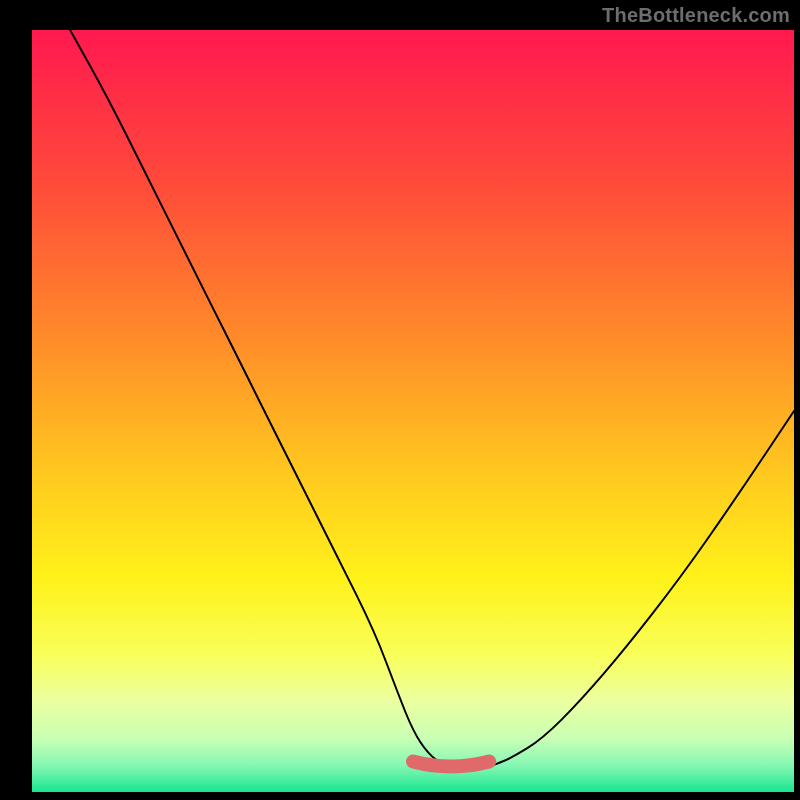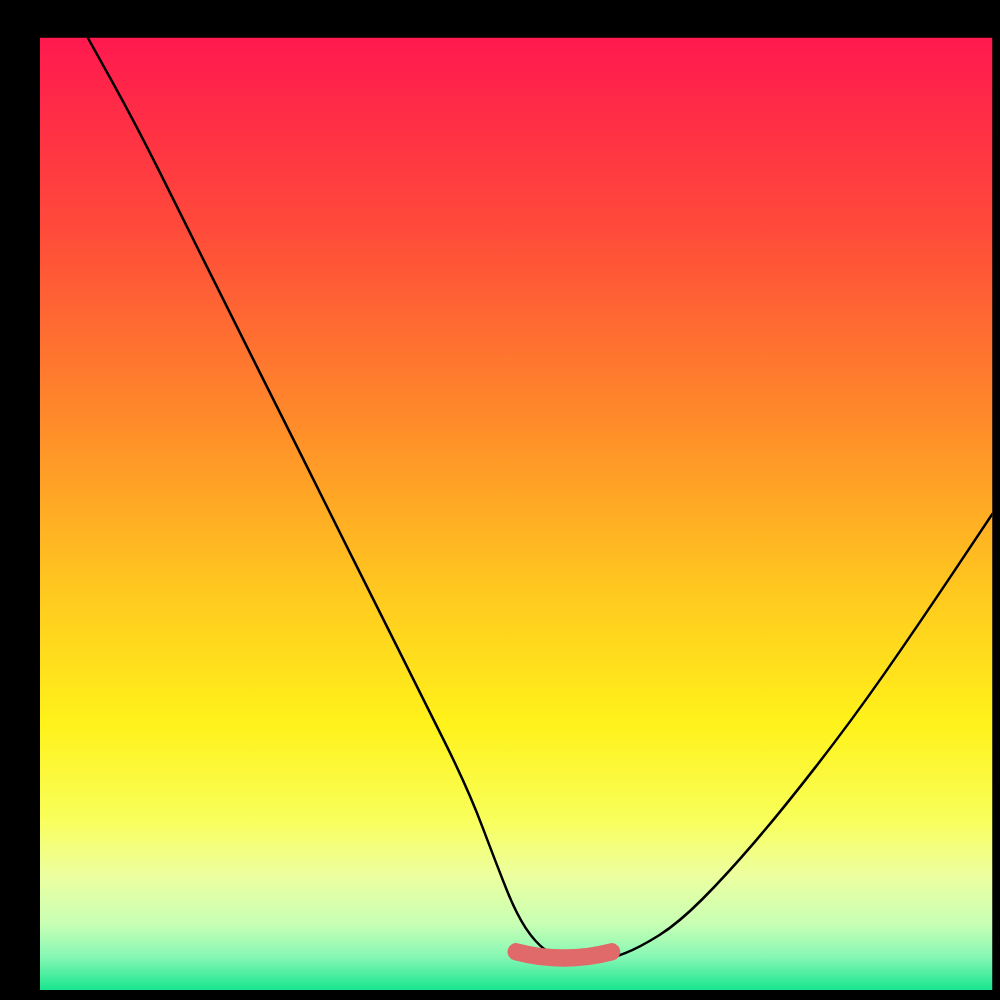--- a/index.html
+++ b/index.html
@@ -38,20 +38,21 @@
   }
   .plot svg {
     display: block;
   }
 </style>
 </head>
 <body>
 
 <div class="frame">
 
+  <div class="watermark">TheBottleneck.com</div>
 
   <div class="plot">
     <svg viewBox="0 0 762 762" width="762" height="762">
       <defs>
         <linearGradient id="bg-grad" x1="0" y1="0" x2="0" y2="1">
 
         <stop offset="0%" stop-color="#ff194f"></stop>
             <stop offset="20%" stop-color="#ff4a3a"></stop>
             <stop offset="40%" stop-color="#ff8a2a"></stop>
             <stop offset="57.99999999999999%" stop-color="#ffc81f"></stop>

